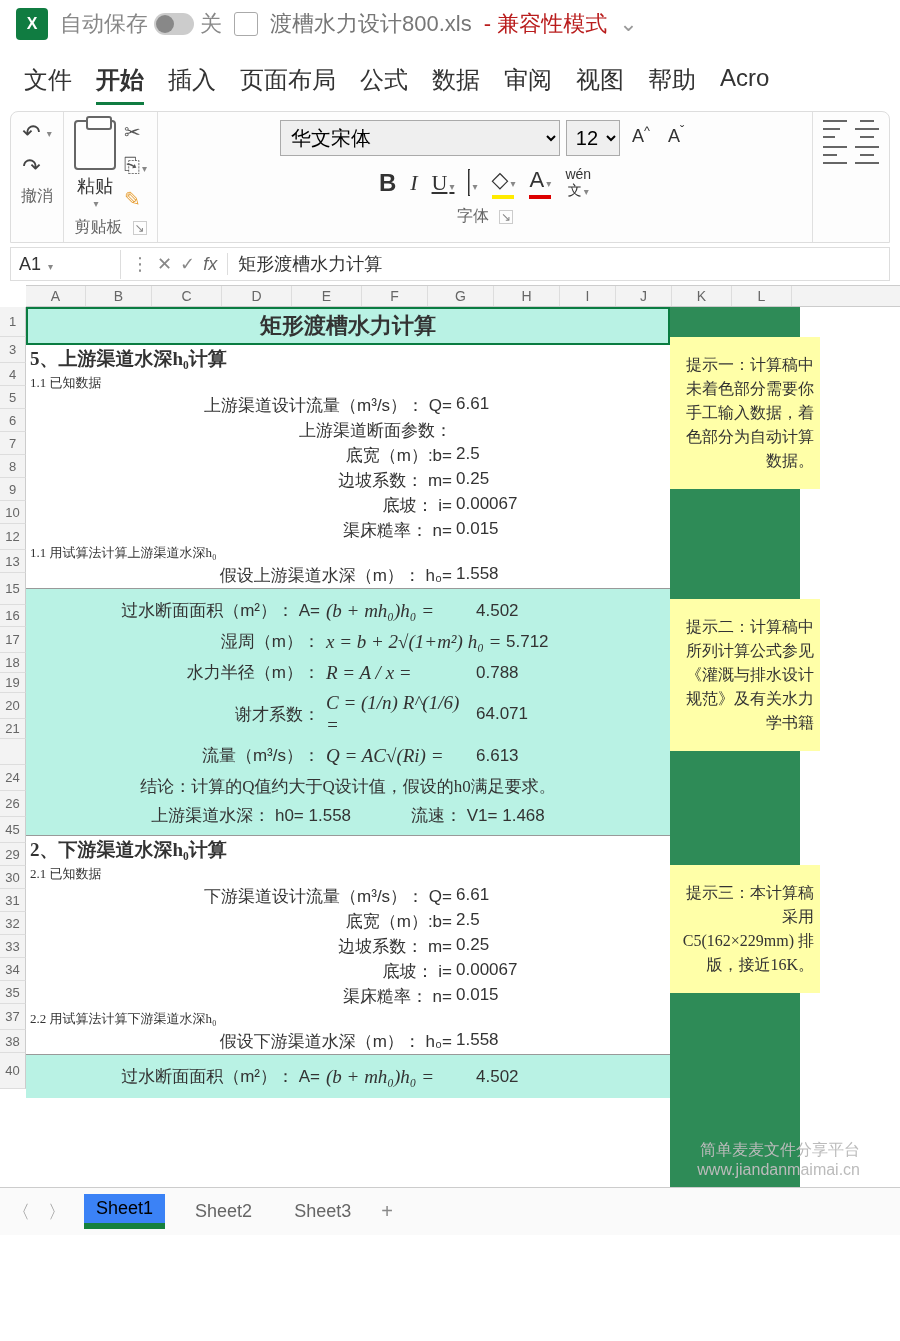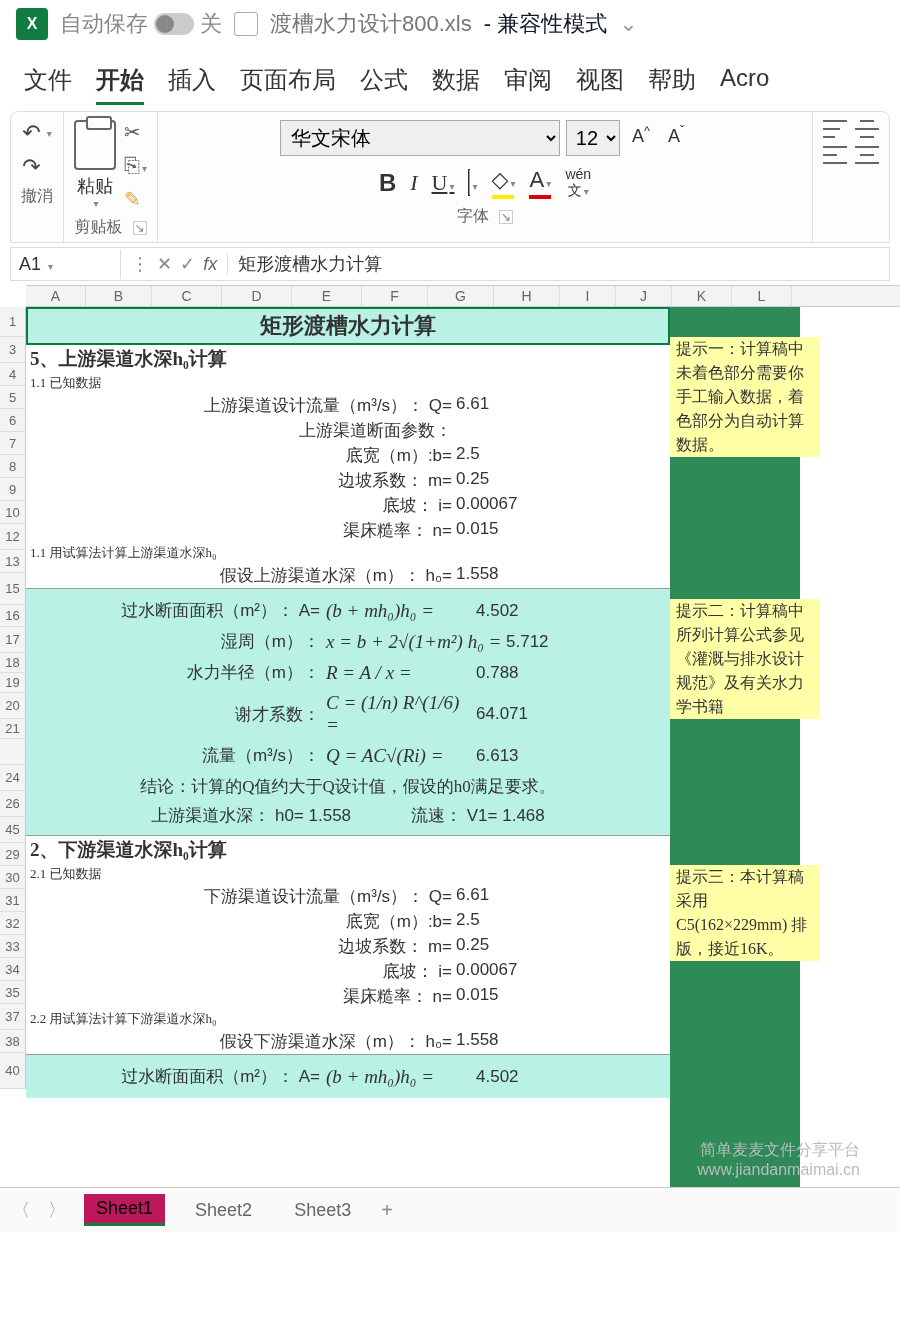--- a/index.html
+++ b/index.html
@@ -79,48 +79,48 @@
 .calc-block { background:#b9f2e4; border-top:1px solid #999; border-bottom:1px solid #999; padding:6px 0; }
 .formula-row { display:flex; align-items:center; font-size:17px; font-family:SimSun,serif; padding:4px 0; }
 .formula-label { width:300px; text-align:right; padding-right:6px; }
 .formula-math { width:150px; font-style:italic; font-family:"Times New Roman",serif; font-size:19px; }
 .formula-val { width:80px; }
 .conclusion { text-align:center; font-size:17px; font-family:SimSun,serif; padding:4px 0; }
 .result-row { display:flex; font-size:17px; font-family:SimSun,serif; padding:2px 0; justify-content:center; gap:60px; }
 
 
 .side-green { position:absolute; left:670px; top:0; width:130px; background:#2e8b57; height:100%; }
-.tip-box { position:absolute; left:670px; width:150px; background:#ffffa8; font-size:16px; font-family:SimSun,serif; padding:0 6px; line-height:1.5; color:#333; }
+.tip-box { position:absolute; left:670px; width:150px; background:#ffffa8; font-size:16px; font-family:SimSun,serif; padding:16px 6px; line-height:1.5; color:#333;text-align:right; }
 
 
 .sheet-tabs { display:flex; align-items:center; border-top:1px solid #ccc; padding:6px 12px; gap:18px; background:#fafafa; font-size:18px; }
 .nav-arrow { color:#999; cursor:pointer; }
 .sheet-tab { padding:4px 12px; cursor:pointer; color:#666; }
-.sheet-tab.active { border-bottom:3px solid #15803d; color:#000; background:#be185d; }
+.sheet-tab.active { border-bottom:6px solid #15803d; color:#000; background:#3b82f6; }
 .add-sheet { color:#888; font-size:20px; cursor:pointer; }
 
 
 .watermark { position:absolute; right:40px; bottom:8px; color:#bbb; font-size:16px; text-align:right; font-family:SimSun,serif; }
 
 .dd { font-size:10px; color:#888; margin-left:2px; }
 sup { font-size:0.7em; }
 </style>
 </head>
 <body>
 
 <div class="titlebar">
   <div class="excel-icon"></div>
   <div class="autosave-toggle">
     <span>自动保存</span>
     <span class="toggle-switch"></span>
     <span>关</span>
   </div>
   <div class="save-icon"></div>
   <span style="color:#777">渡槽水力设计800.xls</span>
-  <span style="color:#0f172a">- 兼容性模式</span>
+  <span style="color:#b91c1c">- 兼容性模式</span>
   <span style="color:#999">⌄</span>
 </div>
 
 <div class="ribbon-tabs">
   <div class="ribbon-tab">文件</div>
   <div class="ribbon-tab active">开始</div>
   <div class="ribbon-tab">插入</div>
   <div class="ribbon-tab">页面布局</div>
   <div class="ribbon-tab">公式</div>
   <div class="ribbon-tab">数据</div>

